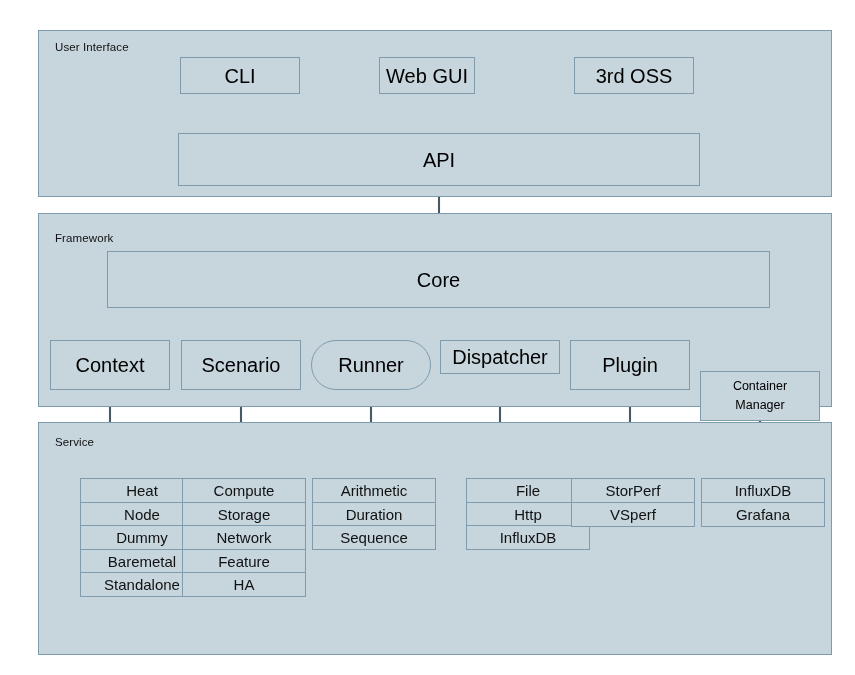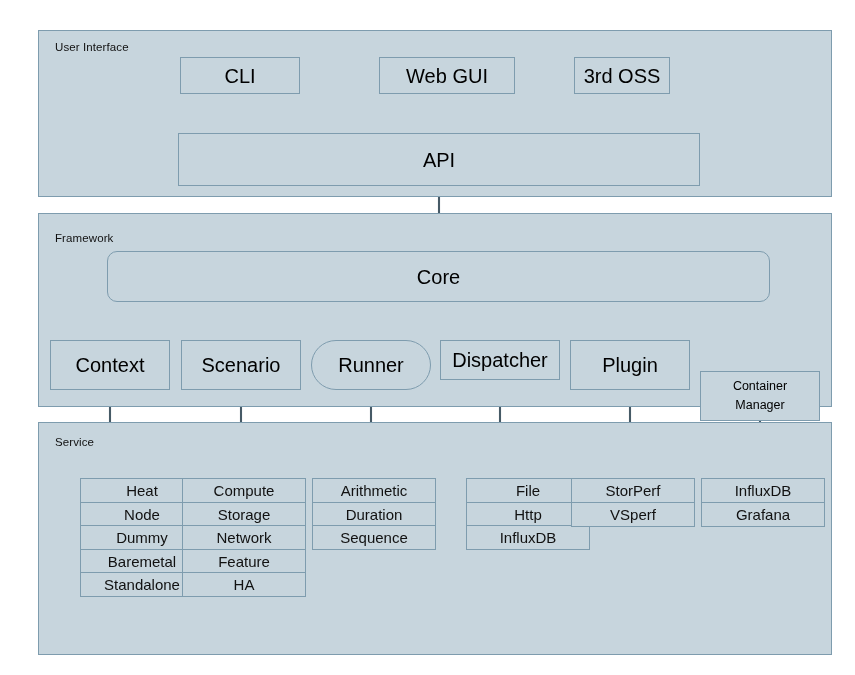--- a/index.html
+++ b/index.html
@@ -96,33 +96,33 @@
     </g>
     <g>
       <path d="M760,390 L760,472" fill="none" stroke="#465a66" stroke-width="2.1" marker-end="url(#ah)"></path>
     </g>
   </svg>
 
   <div class="panel" style="left:38px;top:30px;width:794px;height:167px;"></div>
   <div class="panel-title" style="left:55px;top:41px;">User Interface</div>
 
   <div class="node" style="left:180px;top:57px;width:120px;height:37px;">CLI</div>
-  <div class="node" style="left:379px;top:57px;width:136px;height:37px;">Web GUI</div>
-  <div class="node" style="left:574px;top:57px;width:96px;height:37px;">3rd OSS</div>
+  <div class="node" style="left:379px;top:57px;width:96px;height:37px;">Web GUI</div>
+  <div class="node" style="left:574px;top:57px;width:120px;height:37px;">3rd OSS</div>
   <div class="node" style="left:178px;top:133px;width:522px;height:53px;">API</div>
 
   <div class="panel" style="left:38px;top:213px;width:794px;height:194px;"></div>
   <div class="panel-title" style="left:55px;top:232px;">Framework</div>
 
-  <div class="node" style="left:107px;top:251px;width:663px;height:51px;border-radius:10px;">Core</div>
+  <div class="node" style="left:107px;top:251px;width:663px;height:57px;">Core</div>
 
   <div class="node" style="left:50px;top:340px;width:120px;height:50px;">Context</div>
   <div class="node" style="left:181px;top:340px;width:120px;height:50px;">Scenario</div>
   <div class="node" style="left:311px;top:340px;width:120px;height:50px;border-radius:25px;">Runner</div>
-  <div class="node" style="left:440px;top:340px;width:120px;height:40px;">Dispatcher</div>
+  <div class="node" style="left:440px;top:340px;width:120px;height:34px;">Dispatcher</div>
   <div class="node" style="left:570px;top:340px;width:120px;height:50px;">Plugin</div>
   <div class="node small" style="left:700px;top:340px;width:120px;height:50px;">
     <span>Container</span>
     <span>Manager</span>
   </div>
 
   <div class="panel" style="left:38px;top:422px;width:794px;height:233px;"></div>
   <div class="panel-title" style="left:55px;top:436px;">Service</div>
 
   <div class="stack" style="left:51px;top:478px;width:124px;padding-left:29px;">

